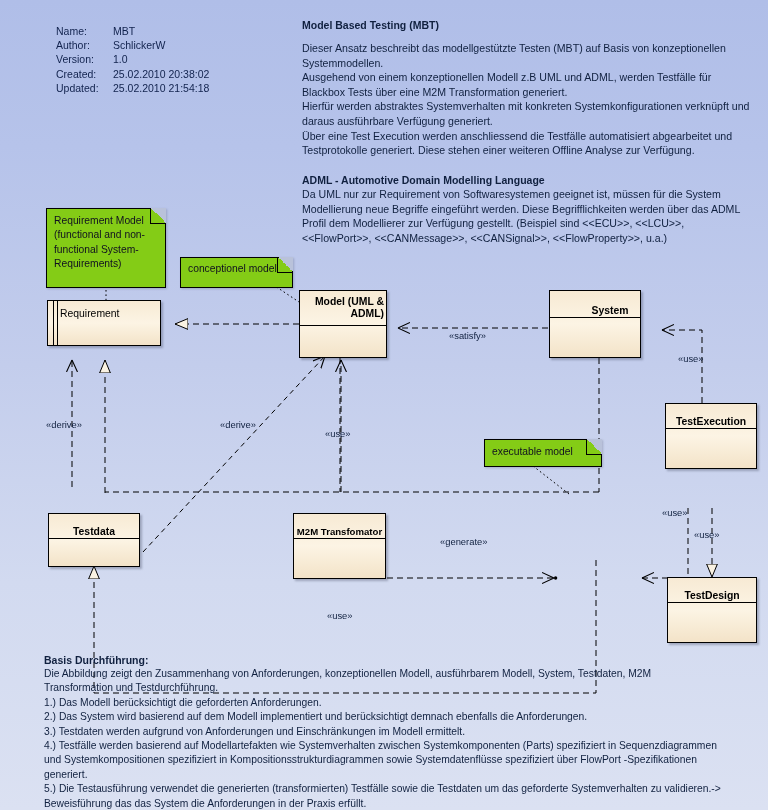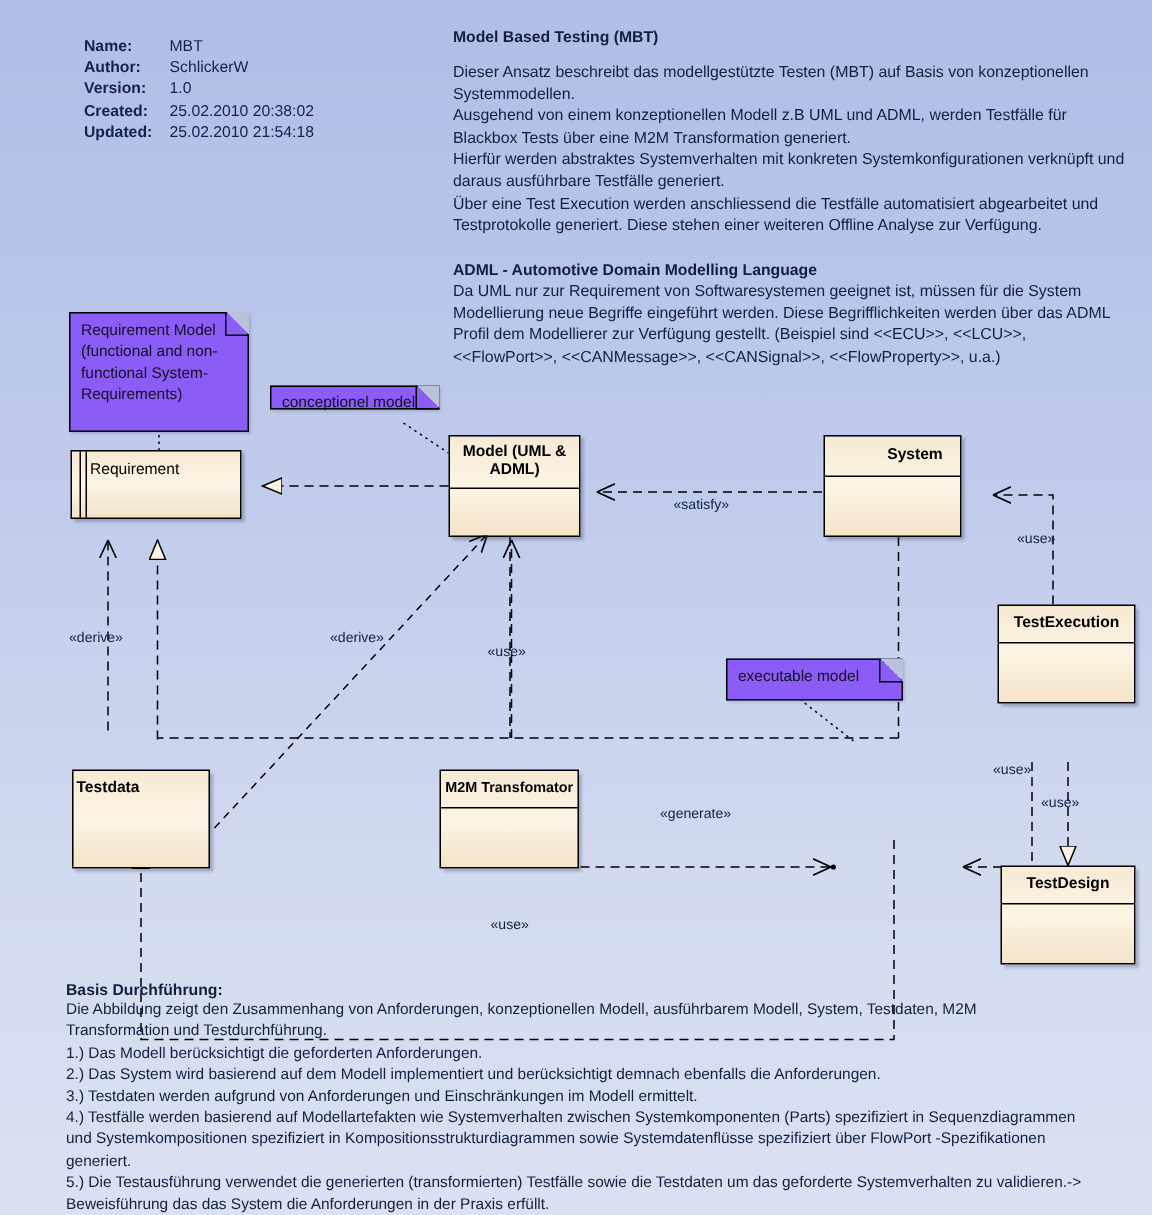--- a/index.html
+++ b/index.html
@@ -10,21 +10,21 @@
     color:#1a1a2e;
     overflow:hidden;
     position:relative;
   }
   #stage{position:absolute;left:0;top:0;width:768px;height:810px;}
 
   
   #meta{position:absolute;left:56px;top:24px;font-size:10.5px;line-height:14.2px;color:#11224d;}
   #meta table{border-collapse:collapse;}
   #meta td{padding:0;font-size:10.5px;line-height:14.2px;white-space:nowrap;vertical-align:top;}
-  #meta td.k{width:57px;color:#11224d;font-weight:bold;}
+  #meta td.k{width:57px;color:#11224d;}
   #meta td.v{color:#11224d;}
 
   
   .prose{position:absolute;color:#10203f;}
   .prose .h{font-weight:bold;font-size:10.5px;line-height:14px;}
   .prose .p{font-size:10.6px;line-height:14.6px;}
   .prose .gap{height:9px;}
 
   #mbt-block{left:302px;top:18px;width:460px;}
   #adml-block{left:302px;top:173px;width:462px;}
@@ -33,37 +33,37 @@
 
   
   .cls{
     position:absolute;
     border:1px solid #000;
     background:linear-gradient(to bottom,#f7ead4 0%,#fcf4e4 50%,#f3e3c8 100%);
     box-shadow:2px 2px 2px rgba(40,45,70,.30);
     box-sizing:border-box;
   }
   .cls .name{
-    display:flex;align-items:center;justify-content:center;
+    display:flex;align-items:flex-end;justify-content:center;
     text-align:center;font-weight:bold;font-size:10.4px;line-height:12.4px;
     color:#000;box-sizing:border-box;padding:0 2px;
   }
   .cls .sep{border-top:1px solid #000;height:0;font-size:0;}
   .cls .body{flex:1;}
 
   
   #req-box{left:47px;top:300px;width:114px;height:46px;}
   #req-box .bar1{position:absolute;left:5px;top:0;bottom:0;width:0;border-left:1px solid #000;}
   #req-box .bar2{position:absolute;left:9px;top:0;bottom:0;width:0;border-left:1px solid #000;}
   #req-box .rlabel{position:absolute;left:12px;top:7px;font-size:10.4px;color:#000;}
 
   
   .note{
     position:absolute;
-    background:#8b5cf6;
+    background:#84cc16;
     border:1px solid #000;
     box-sizing:border-box;
     font-size:10.3px;line-height:14.4px;color:#101020;
     box-shadow:1px 1px 2px rgba(40,45,70,.22);
   }
   .note .txt{padding:5px 8px 4px 7px;}
   .note .fold{
     position:absolute;right:-1px;top:-1px;width:15px;height:15px;
     background:linear-gradient(to bottom left,#b9c2da 0 50%,transparent 50% 100%);
     border-left:1px solid #000;border-bottom:1px solid #000;
@@ -109,21 +109,21 @@
   </div>
 
   <div class="prose" id="mbt-block">
     <div class="h">Model Based Testing (MBT)</div>
     <div class="gap"></div>
     <div class="p">Dieser Ansatz beschreibt das modellgestützte Testen (MBT) auf Basis von konzeptionellen</div>
     <div class="p">Systemmodellen.</div>
     <div class="p">Ausgehend von einem konzeptionellen Modell z.B UML und ADML, werden Testfälle für</div>
     <div class="p">Blackbox Tests über eine M2M Transformation generiert.</div>
     <div class="p">Hierfür werden abstraktes Systemverhalten mit konkreten Systemkonfigurationen verknüpft und</div>
-    <div class="p">daraus ausführbare Testfälle generiert.</div>
+    <div class="p">daraus ausführbare Verfügung generiert.</div>
     <div class="p">Über eine Test Execution werden anschliessend die Testfälle automatisiert abgearbeitet und</div>
     <div class="p">Testprotokolle generiert. Diese stehen einer weiteren Offline Analyse zur Verfügung.</div>
   </div>
 
   <div class="prose" id="adml-block">
     <div class="h">ADML - Automotive Domain Modelling Language</div>
     <div class="p">Da UML nur zur Requirement von Softwaresystemen geeignet ist, müssen für die System</div>
     <div class="p">Modellierung neue Begriffe eingeführt werden. Diese Begrifflichkeiten werden über das ADML</div>
     <div class="p">Profil dem Modellierer zur Verfügung gestellt. (Beispiel sind &lt;&lt;ECU&gt;&gt;, &lt;&lt;LCU&gt;&gt;,</div>
     <div class="p">&lt;&lt;FlowPort&gt;&gt;, &lt;&lt;CANMessage&gt;&gt;, &lt;&lt;CANSignal&gt;&gt;, &lt;&lt;FlowProperty&gt;&gt;,  u.a.)</div>
@@ -230,21 +230,21 @@
   <div class="note" id="note-req-model" style="left:46px;top:208px;width:120px;height:80px;">
     <div class="fold"></div>
     <div class="txt">
       <div>Requirement Model</div>
       <div>(functional and non-</div>
       <div>functional System-</div>
       <div>Requirements)</div>
     </div>
   </div>
 
-  <div class="note" id="note-conceptionel" style="left:180px;top:257px;width:113px;height:16px;">
+  <div class="note" id="note-conceptionel" style="left:180px;top:257px;width:113px;height:31px;">
     <div class="fold"></div>
     <div class="txt" style="padding-top:4px;">
       <div>conceptionel model</div>
     </div>
   </div>
 
   <div class="note" id="note-executable" style="left:484px;top:439px;width:118px;height:28px;">
     <div class="fold"></div>
     <div class="txt" style="padding-top:5px;">
       <div>executable model</div>
@@ -271,21 +271,21 @@
     <div class="sep"></div>
     <div class="body"></div>
   </div>
 
   <div class="cls" style="left:665px;top:403px;width:92px;height:66px;display:flex;flex-direction:column;">
     <div class="name" style="height:24px;">TestExecution</div>
     <div class="sep"></div>
     <div class="body"></div>
   </div>
 
-  <div class="cls" style="left:48px;top:513px;width:92px;height:66px;display:flex;flex-direction:row;">
+  <div class="cls" style="left:48px;top:513px;width:92px;height:54px;display:flex;flex-direction:column;">
     <div class="name" style="height:24px;">Testdata</div>
     <div class="sep"></div>
     <div class="body"></div>
   </div>
 
   <div class="cls" style="left:293px;top:513px;width:93px;height:66px;display:flex;flex-direction:column;">
     <div class="name" style="height:24px;font-size:9.6px;">M2M Transfomator</div>
     <div class="sep"></div>
     <div class="body"></div>
   </div>

